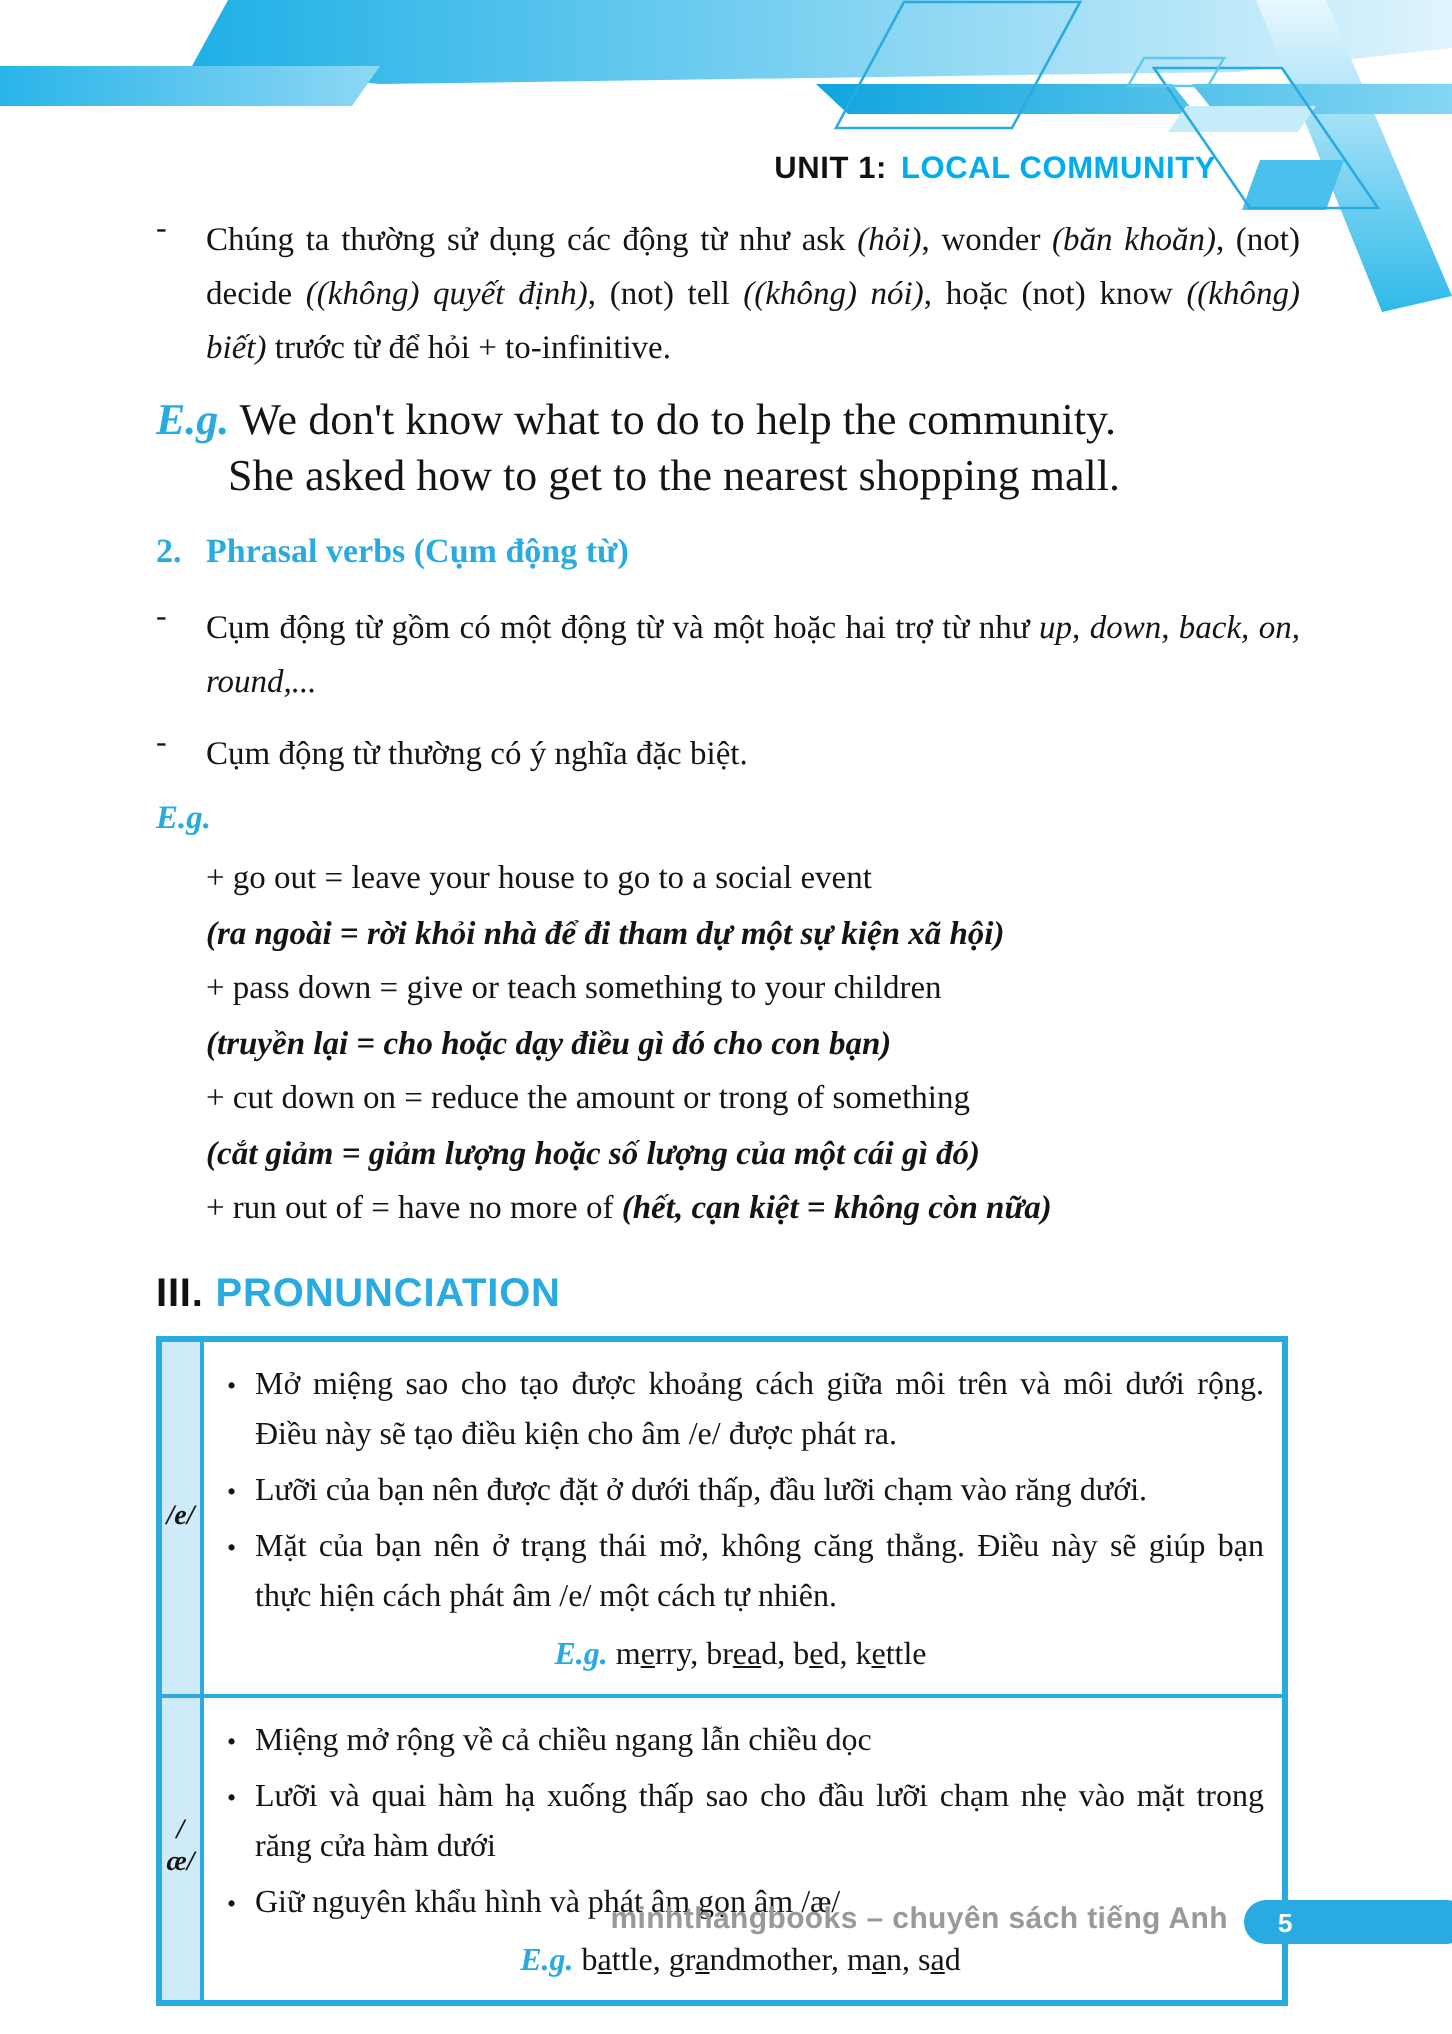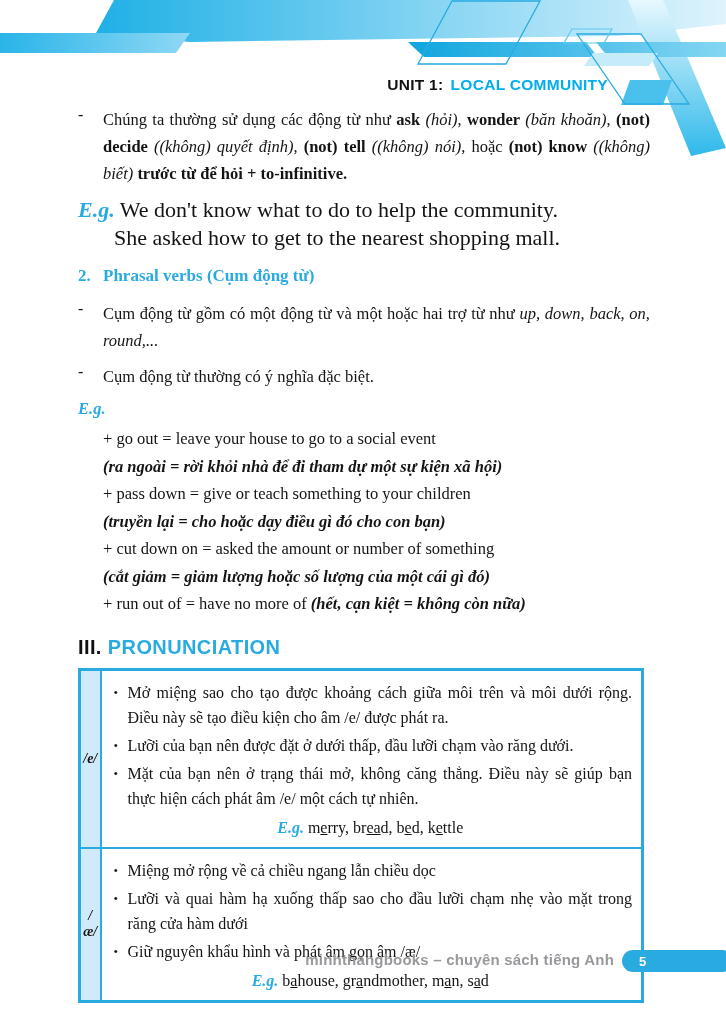--- a/index.html
+++ b/index.html
@@ -14,21 +14,21 @@
   .unit-line {
     position:absolute; top:76px; right:118px;
     font-family:"Liberation Sans", sans-serif; font-weight:bold;
     font-size:15.5px; letter-spacing:.3px; white-space:nowrap;
   }
   .unit-label { color:#111; }
   .unit-title { color:#00aeef; margin-left:7px; }
 
   
   .content { position:absolute; top:106px; left:78px; width:572px; }
-  .b { font-weight:bold; }
+  .b { font-weight:normal; }
   .i { font-style:italic; }
   .bi { font-weight:bold; font-style:italic; }
 
   .dash-item { display:flex; margin-bottom:9px; }
   .dash-item .mk { width:25px; flex:0 0 25px; }
   .dash-item .ptext { flex:1; text-align:justify; font-size:16.5px; line-height:27px; }
 
   .eg-label { color:#29abe2; font-weight:bold; font-style:italic; }
 
   .eg1 { margin:3px 0 12px 0; font-size:22px; line-height:28px; }
@@ -146,21 +146,21 @@
       <span class="ptext"><span>Cụm động từ thường có ý nghĩa đặc biệt.</span></span>
     </div>
 
     <div class="eg2">
       <div class="eg-label">E.g.</div>
       <div class="items">
         <div class="ln">+ go out = leave your house to go to a social event</div>
         <div class="ln bi">(ra ngoài = rời khỏi nhà để đi tham dự một sự kiện xã hội)</div>
         <div class="ln">+ pass down = give or teach something to your children</div>
         <div class="ln bi">(truyền lại = cho hoặc dạy điều gì đó cho con bạn)</div>
-        <div class="ln">+ cut down on = asked the amount or number of something</div>
+        <div class="ln">+ cut down on = reduce the amount or trong of something</div>
         <div class="ln bi">(cắt giảm = giảm lượng hoặc số lượng của một cái gì đó)</div>
         <div class="ln"><span>+ run out of = have no more of </span><span class="bi">(hết, cạn kiệt = không còn nữa)</span></div>
       </div>
     </div>
 
     <div class="h3">
       <span class="num">III.</span>
       <span class="ttl">PRONUNCIATION</span>
     </div>
 
@@ -197,21 +197,21 @@
           <div class="bul">
             <span class="bmk">•</span>
             <span class="btxt">Lưỡi và quai hàm hạ xuống thấp sao cho đầu lưỡi chạm nhẹ vào mặt trong răng cửa hàm dưới</span>
           </div>
           <div class="bul">
             <span class="bmk">•</span>
             <span class="btxt">Giữ nguyên khẩu hình và phát âm gọn âm /æ/</span>
           </div>
           <div class="egline">
             <span class="eg-label">E.g.</span>
-            <span><span>b</span><span class="uw">a</span><span>house, </span></span><span><span>gr</span><span class="uw">a</span><span>ndmother, </span></span><span><span>m</span><span class="uw">a</span><span>n, </span></span><span><span>s</span><span class="uw">a</span><span>d</span></span>
+            <span><span>b</span><span class="uw">a</span><span>ttle, </span></span><span><span>gr</span><span class="uw">a</span><span>ndmother, </span></span><span><span>m</span><span class="uw">a</span><span>n, </span></span><span><span>s</span><span class="uw">a</span><span>d</span></span>
           </div>
         </td>
       </tr>
     </tbody>
       </table>
   </div>
 
   <div class="footer-brand">minhthangbooks – chuyên sách tiếng Anh</div>
   <div class="page-pill">
     <span>5</span>

